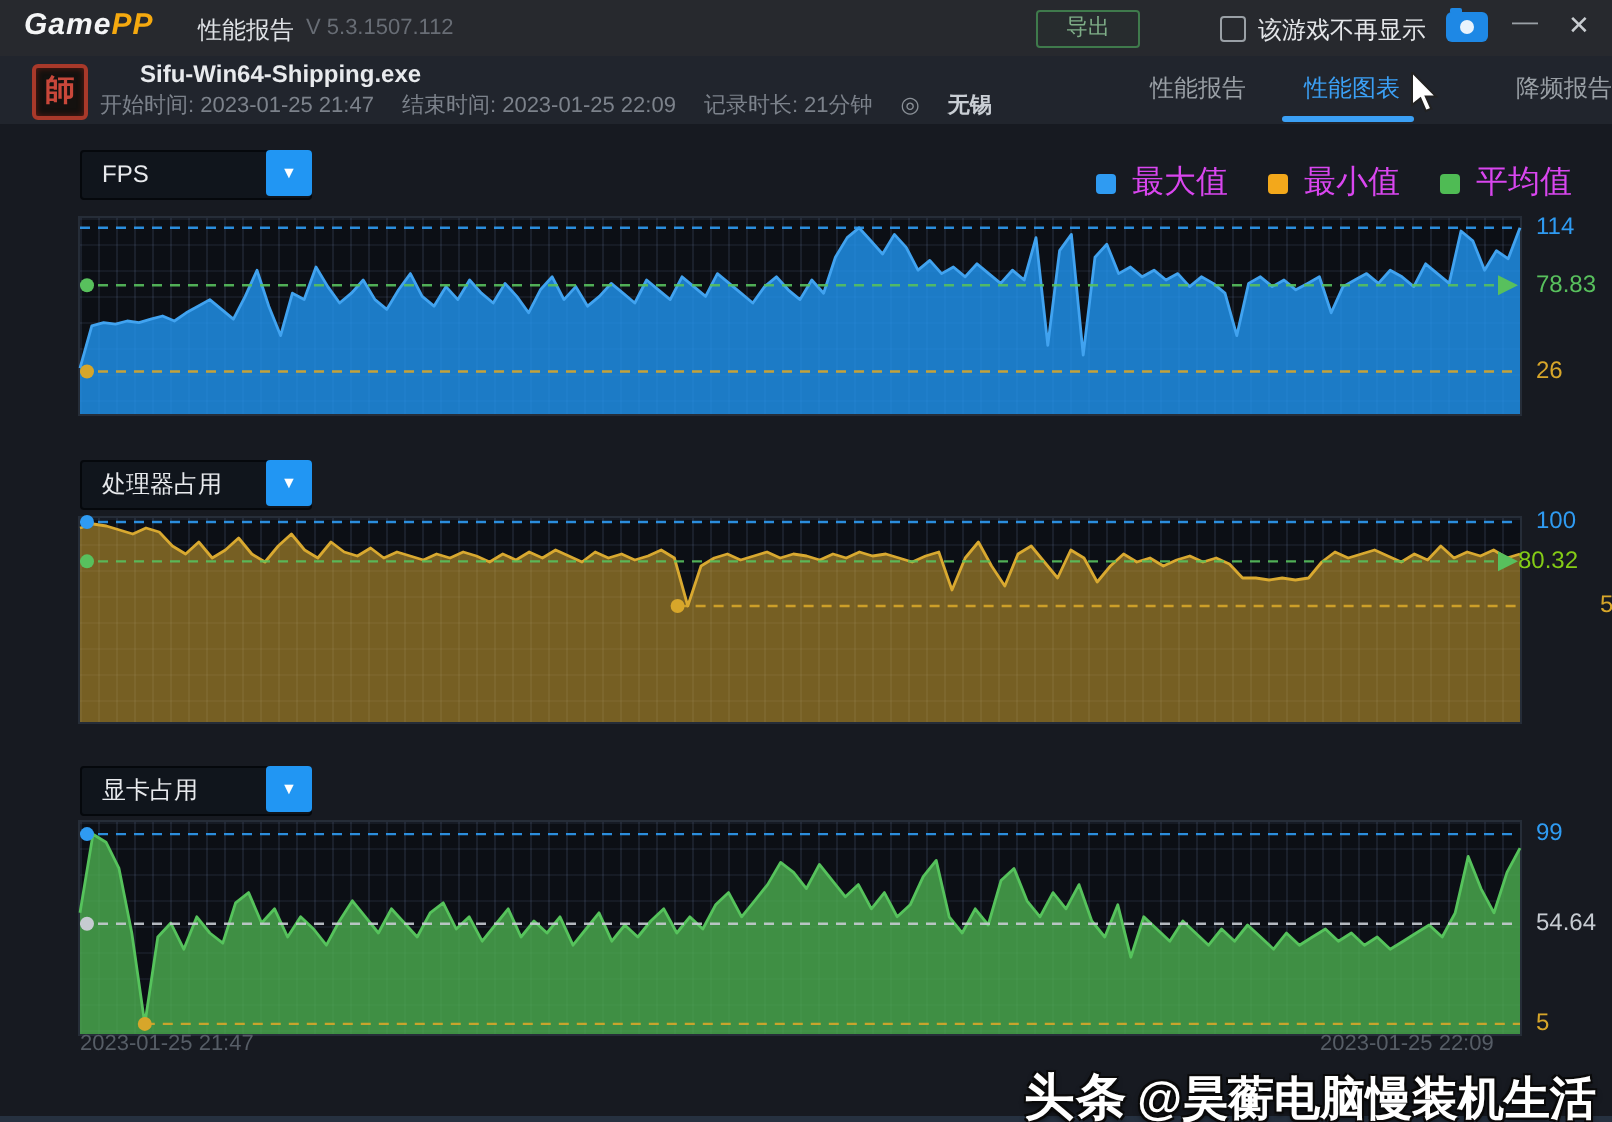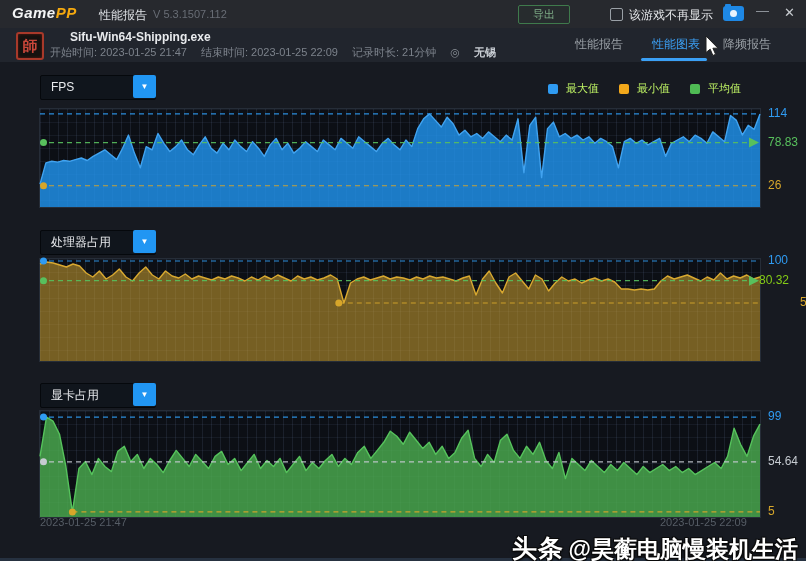--- a/index.html
+++ b/index.html
@@ -35,21 +35,21 @@
   .meta-row span{margin-right:14px;text-align:right;}
   .loc-icon{color:#8a9097;margin-right:2px;}
   .loc-name{color:#c9ced4;font-weight:bold;}
   .tab{top:8px;font-size:12px;color:#9aa0a6;}
   .tab.active{color:var(--accent);}
   .tab-underline{left:641px;top:30px;width:66px;height:3px;border-radius:2px;background:var(--accent);}
   
   .legend{left:548px;top:81px;display:flex;align-items:center;gap:20px;}
   .legend-item{display:flex;align-items:center;gap:8px;}
   .legend-sq{width:10px;height:10px;border-radius:2px;background:#888;}
-  .legend-label{font-size:11px;color:#bef264;}
+  .legend-label{font-size:16px;color:#d946ef;}
   
   .dropdown{width:114px;height:23px;background:#10151c;border:1px solid #05080c;border-radius:2px;}
   .dropdown .dd-label{position:absolute;left:10px;top:0;line-height:23px;font-size:12px;color:#e8eaed;}
   .dd-btn{position:absolute;right:-1px;top:-1px;width:23px;height:23px;background:#2196f3;border-radius:2px;
     color:#fff;font-size:8px;text-align:center;line-height:23px;}
   
   .chart-block{position:absolute;left:39px;width:800px;}
   .plot{position:absolute;left:0;top:0;width:720px;background:#0c0f15;border:1px solid #262d38;
     background-image:
       repeating-linear-gradient(to right, rgba(110,130,170,.15) 0 1px, transparent 1px 9px),
@@ -84,21 +84,21 @@
 </div>
 
 <div class="header">
   <div class="abs game-icon">師</div>
   <div class="abs exe-name">Sifu-Win64-Shipping.exe</div>
   <div class="abs meta-row">
     <span>开始时间: 2023-01-25 21:47</span><span>结束时间: 2023-01-25 22:09</span><span>记录时长: 21分钟</span><span class="loc-icon">◎</span><span class="loc-name">无锡</span>
   </div>
   <div class="abs tab" style="left:575px">性能报告</div>
   <div class="abs tab active" style="left:652px">性能图表</div>
-  <div class="abs tab" style="left:723px">降频报告</div>
+  <div class="abs tab" style="left:758px">降频报告</div>
   <div class="abs tab-underline"></div>
 </div>
 
 <div class="abs legend">
   <div class="legend-item">
     <div class="legend-sq" style="background: rgb(47, 155, 242);"></div>
     <div class="legend-label">最大值</div>
   </div>
   <div class="legend-item">
     <div class="legend-sq" style="background: rgb(243, 168, 27);"></div>

